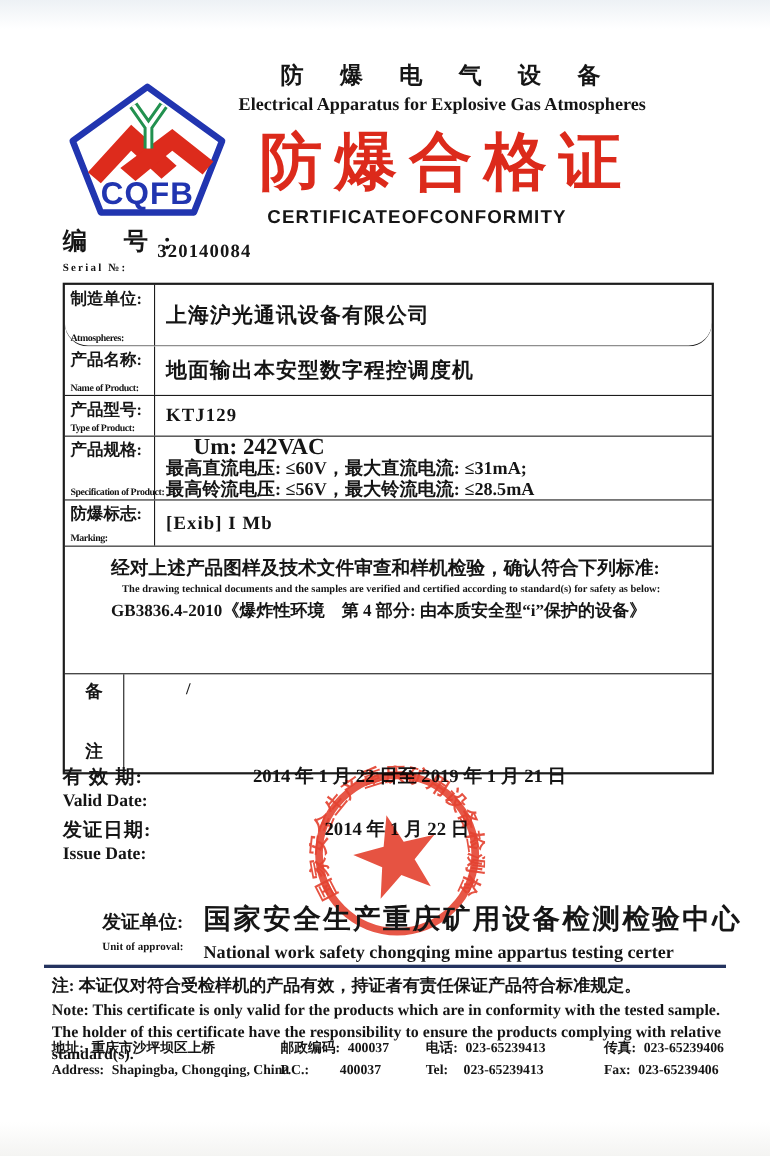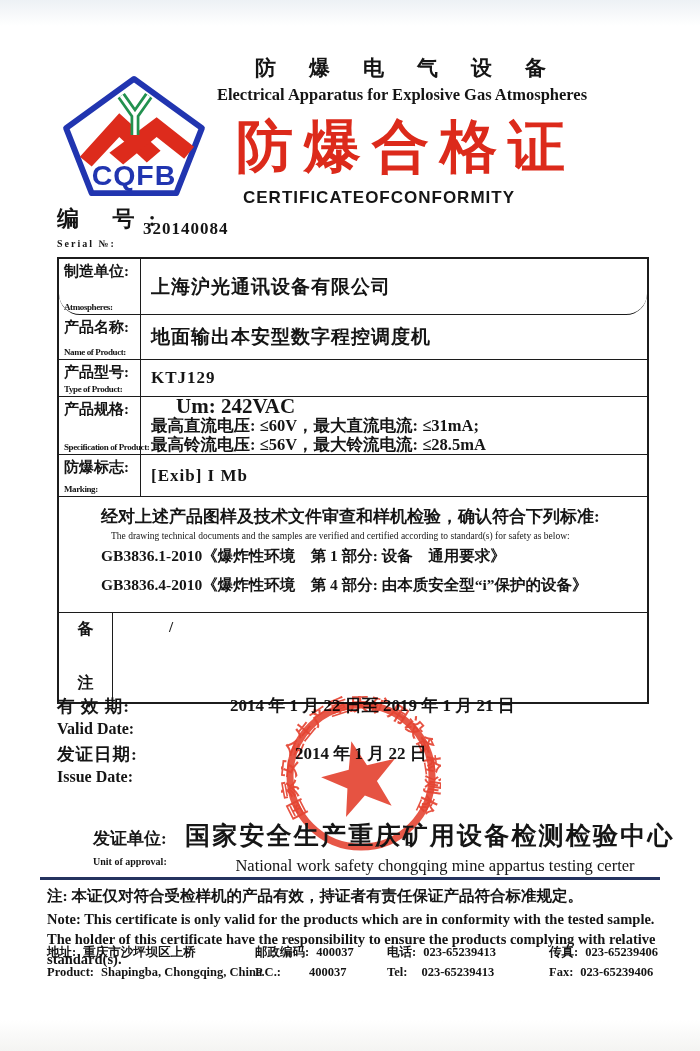--- a/index.html
+++ b/index.html
@@ -36,21 +36,21 @@
   .lbl-en { font-size:9px; font-weight:bold; white-space:nowrap; letter-spacing:-0.4px; }
   .t-value { flex:1; padding:2px 10px; display:flex; flex-direction:column; justify-content:center; }
   .val-cn { font-size:19px; font-weight:bold; letter-spacing:1px; }
   .val-code { font-size:17px; font-weight:bold; letter-spacing:1px; }
   .spec-line { font-size:16.5px; font-weight:bold; line-height:19px; }
   .spec-first { font-size:21px;margin-left:25px; }
   .h-r1 { height:56px;border-radius:21px; } .h-r2 { height:45px; } .h-r3 { height:37px; }
   .h-r4 { height:58px; } .h-r5 { height:42px; }
   .std-cell { height:116px; border-bottom:1px solid #1c1c1c; padding:8px 10px 0 10px; }
   .std-cn { font-size:17px; font-weight:bold; margin-left:32px; }
-  .std-en { font-size:9.5px; font-weight:normal; margin-left:42px; margin-top:3px; }
+  .std-en { font-size:9.5px; font-weight:bold; margin-left:42px; margin-top:3px; }
   .std-item { font-size:15.5px; font-weight:bold; margin-left:32px; line-height:29px; }
   .remark-row { display:flex; height:89px; }
   .remark-label { width:54px; border-right:1px solid #1c1c1c; display:flex; flex-direction:column;
                   justify-content:space-between; align-items:center; padding:6px 0 8px; }
   .remark-ch { font-size:16px; font-weight:bold; }
   .remark-val { flex:1; font-size:15px; font-weight:bold; padding:6px 0 0 56px; }
 
   
   #dates { position:absolute; left:57px; top:694px; width:593px; }
   .date-row { position:relative; }
@@ -64,22 +64,22 @@
   #stamp { position:absolute; left:281px; top:696px; width:160px; height:160px;
            mix-blend-mode:multiply; opacity:0.93; }
 
   
   #approval { position:absolute; left:57px; top:819px; width:593px;margin-left:36px; }
   .app-row { position:relative; height:34px; }
   .app-lbl-cn { position:absolute; left:0; top:8px; font-size:17px; font-weight:bold; }
   .app-val-cn { position:absolute; left:92px; top:0; font-size:25px; font-weight:bold;
                 letter-spacing:2.2px; white-space:nowrap; }
   .app-lbl-en { font-size:10px; font-weight:bold; margin-top:3px; }
-  .app-val-en { position:absolute; left:92px; top:37px; width:500px; text-align:center;
-                font-size:16.5px; font-weight:normal; }
+  .app-val-en { position:absolute; left:92px; top:37px; width:500px; text-align:left;
+                font-size:16.5px; font-weight:bold; }
 
   
   #separator { position:absolute; left:40px; top:877px; width:620px; height:3px; background:#24335f; }
   #note { position:absolute; left:47px; top:886px; width:614px; }
   .note-cn { font-size:15.5px; font-weight:bold; }
   .note-en { font-size:14.5px; font-weight:bold; line-height:20px; margin-top:2px; }
   #contact { position:absolute; left:47px; top:944px; width:630px; display:grid;
              grid-template-columns:208px 132px 162px 128px; row-gap:4px;
              font-size:12.5px; font-weight:bold; }
   .c-cell { white-space:nowrap; }
@@ -166,21 +166,20 @@
         <span class="lbl-en">Marking:</span>
       </div>
       <div class="t-value">
         <span class="val-code">[Exib] I Mb</span>
       </div>
     </div>
 
     <div class="std-cell">
       <div class="std-cn">经对上述产品图样及技术文件审查和样机检验，确认符合下列标准:</div>
       <div class="std-en">The drawing technical documents and the samples are verified and certified according to standard(s) for safety as below:</div>
-      <div class="std-item">GB3836.1-2010《爆炸性环境　第 1 部分: 设备　通用要求》</div>
       <div class="std-item">GB3836.4-2010《爆炸性环境　第 4 部分: 由本质安全型“i”保护的设备》</div>
     </div>
 
     <div class="remark-row">
       <div class="remark-label">
         <span class="remark-ch">备</span>
         <span class="remark-ch">注</span>
       </div>
       <div class="remark-val">/</div>
     </div>
@@ -237,21 +236,21 @@
     <div class="c-cell">
       <span>邮政编码:</span><span class="c-val">400037</span>
     </div>
     <div class="c-cell">
       <span>电话:</span><span class="c-val">023-65239413</span>
     </div>
     <div class="c-cell">
       <span>传真:</span><span class="c-val">023-65239406</span>
     </div>
     <div class="c-cell">
-      <span>Product:</span><span class="c-val">Shapingba, Chongqing, China</span>
+      <span>Address:</span><span class="c-val">Shapingba, Chongqing, China</span>
     </div>
     <div class="c-cell">
       <span>P.C.:</span><span class="c-val" style="margin-left:28px;">400037</span>
     </div>
     <div class="c-cell">
       <span>Tel:</span><span class="c-val" style="margin-left:14px;">023-65239413</span>
     </div>
     <div class="c-cell">
       <span>Fax:</span><span class="c-val">023-65239406</span>
     </div>

